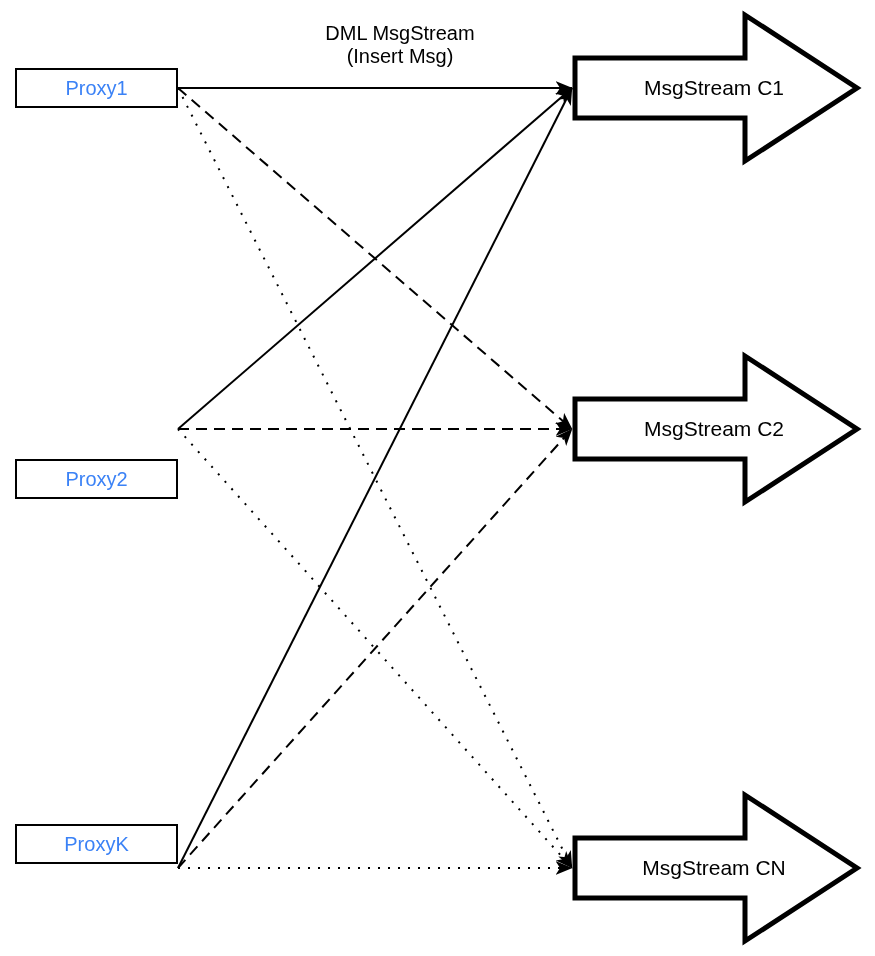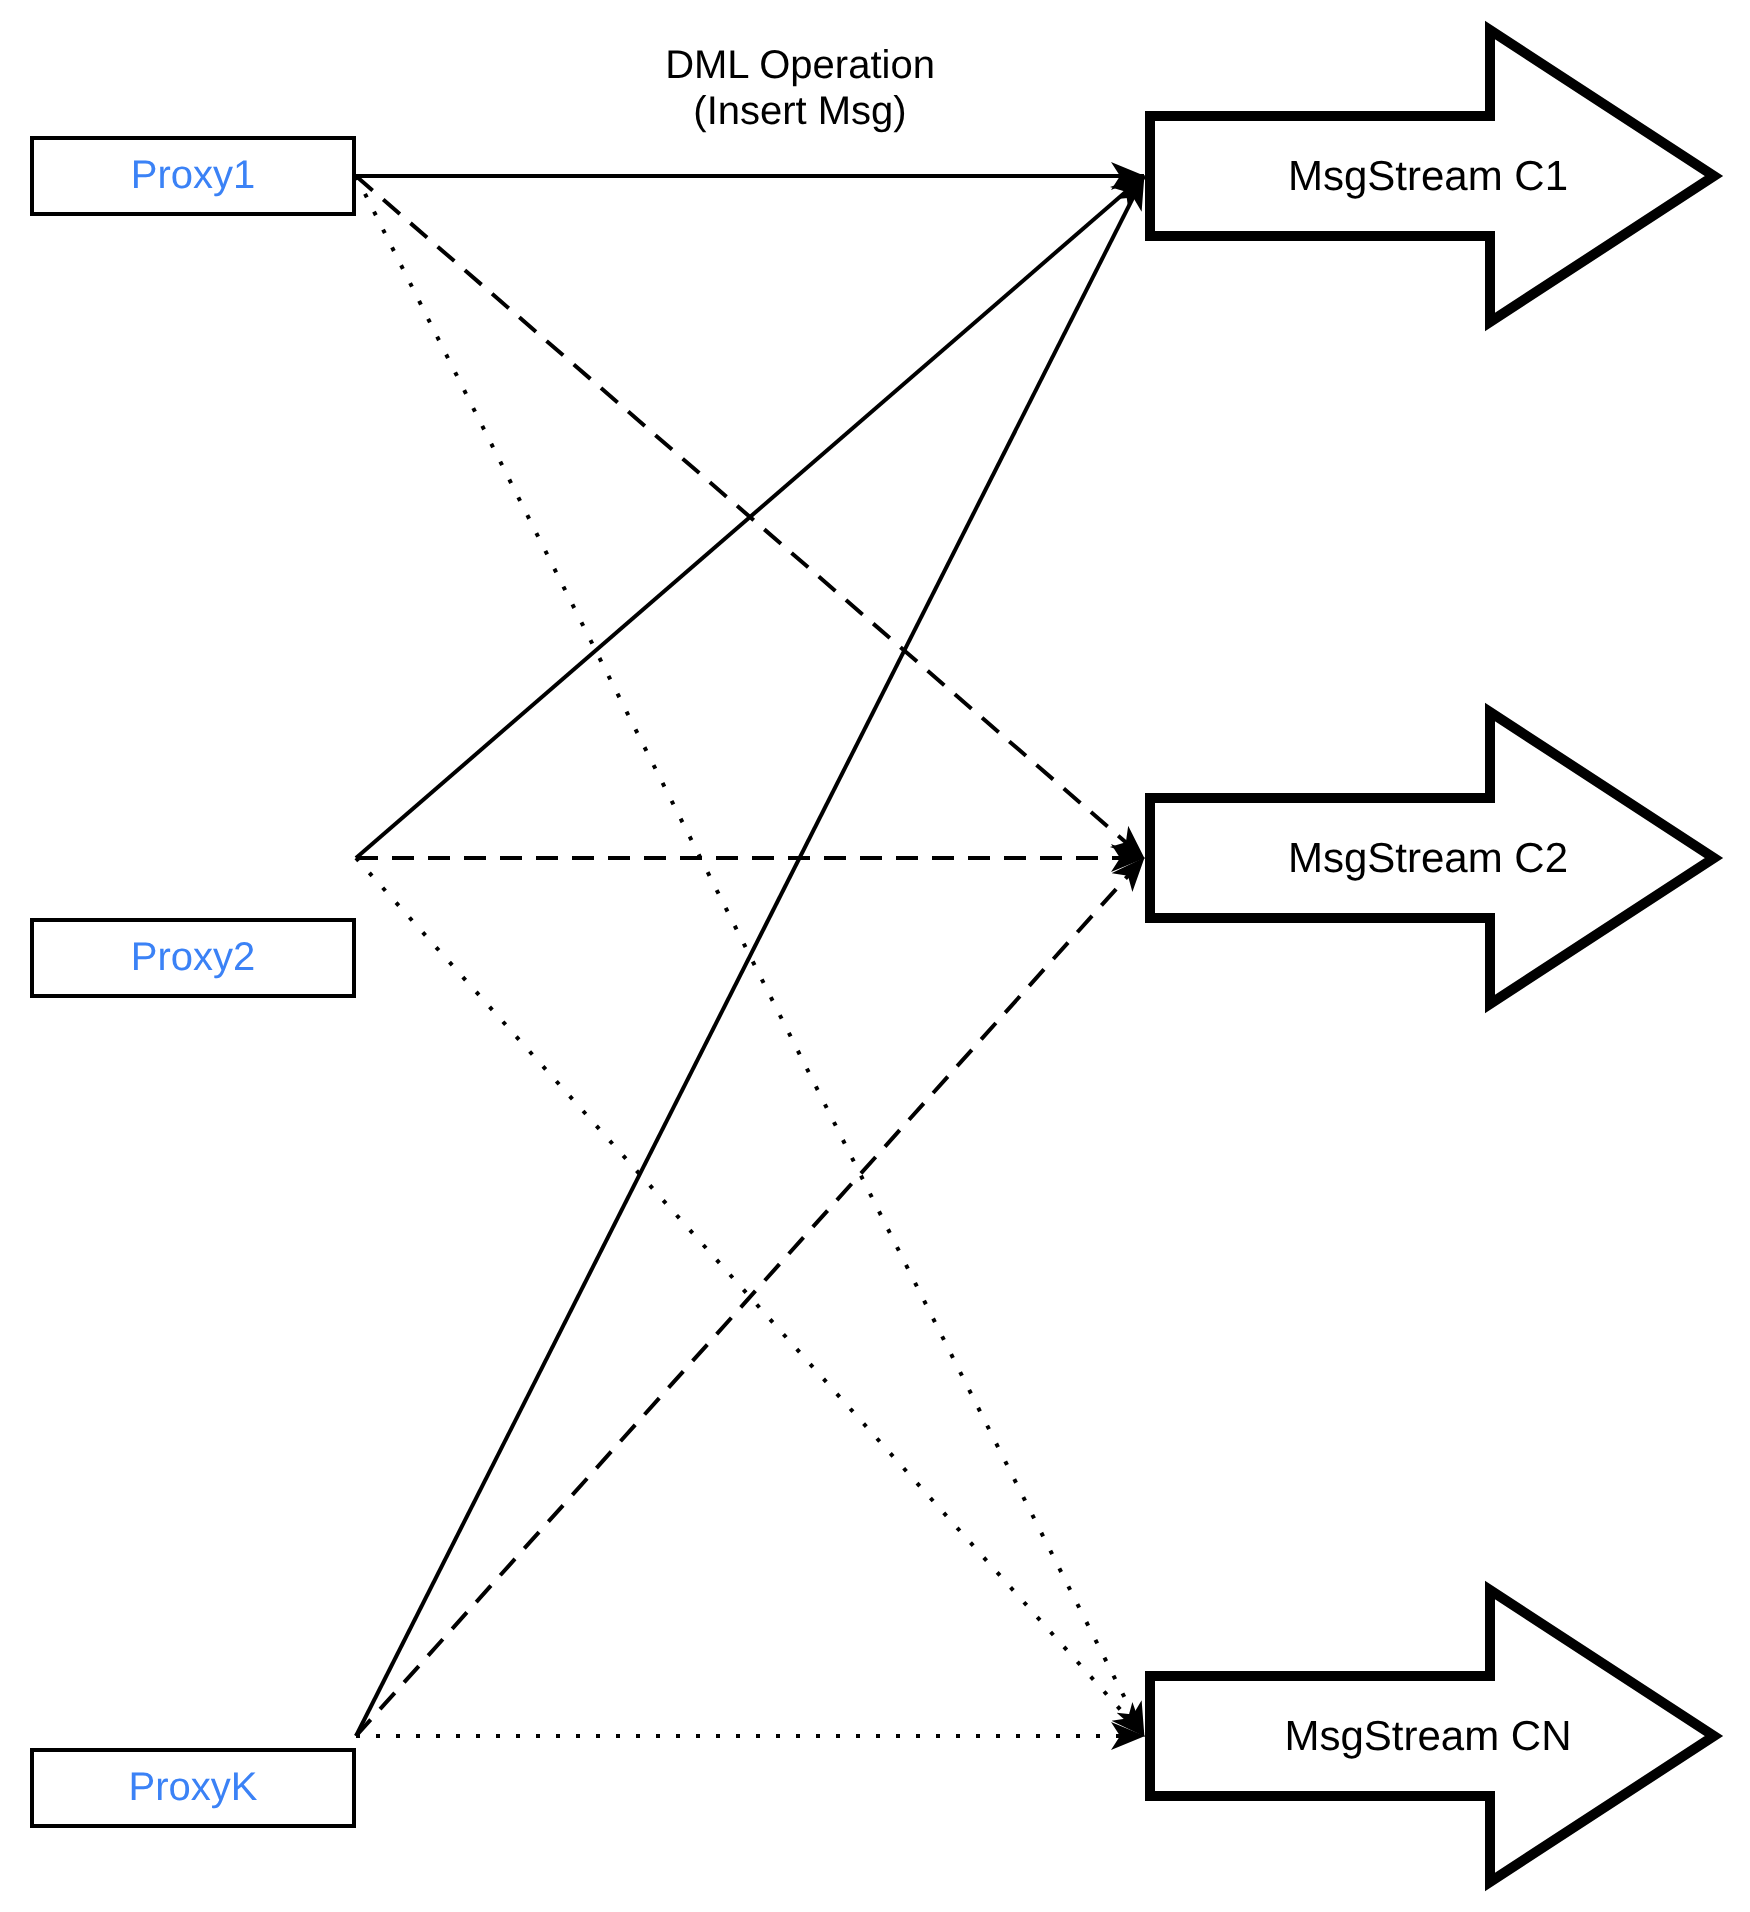--- a/index.html
+++ b/index.html
@@ -107,22 +107,22 @@
   </svg>
 
   <div class="proxy-box" style="top:68px;">
     <span>Proxy1</span>
   </div>
 
   <div class="proxy-box" style="top:423px;margin-top:36px;">
     <span>Proxy2</span>
   </div>
 
-  <div class="proxy-box" style="top:874px;">
+  <div class="proxy-box" style="top:824px;">
     <span>ProxyK</span>
   </div>
 
   <div class="edge-annotation">
-    <span>DML Operation</span>
+    <span>DML MsgStream</span>
     <span>(Insert Msg)</span>
   </div>
 
 </div>
 
 </body></html>

